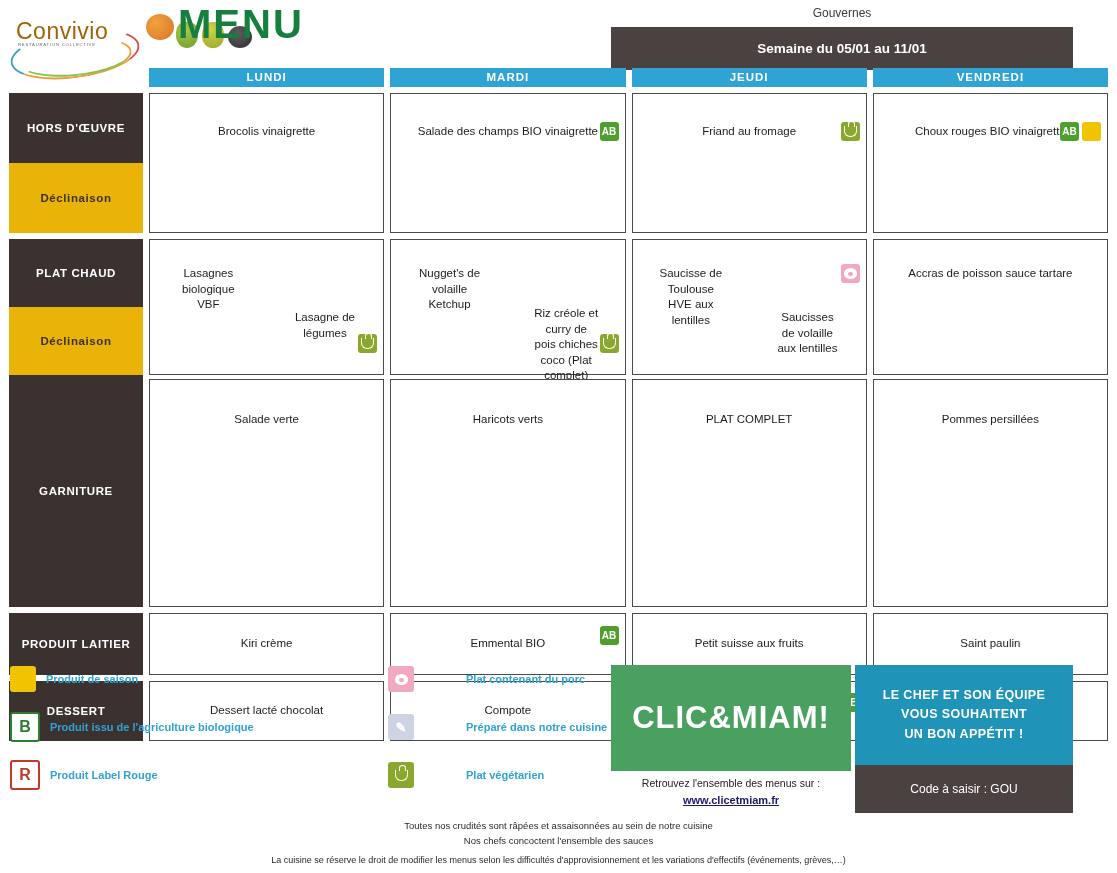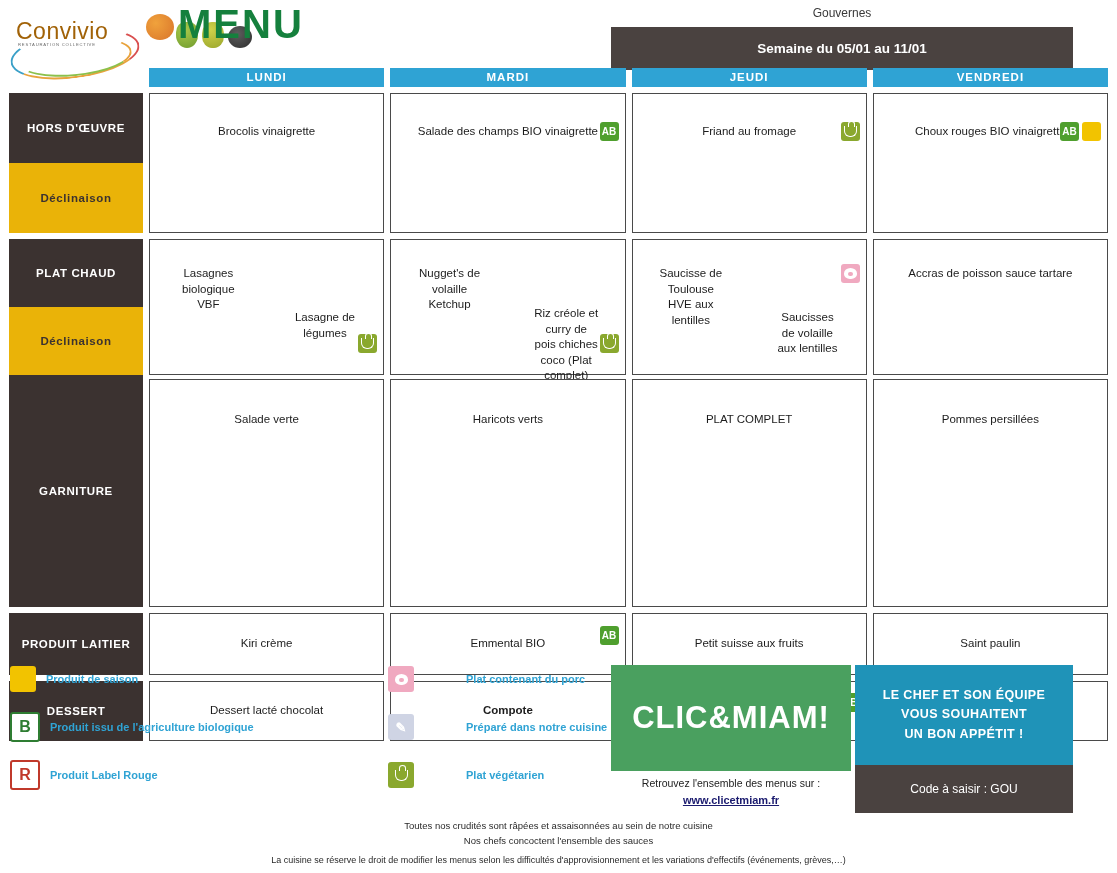--- a/index.html
+++ b/index.html
@@ -561,21 +561,21 @@
     <div class="sec-labels" style="height:60px;">
       <div class="sec-label dark" style="height:60px;">DESSERT</div>
     </div>
     <div class="sec-cells" style="height:60px;">
       <div class="cellcol">
         <div class="cell centered" style="height:60px;">
           <div class="dish">Dessert lacté chocolat</div>
         </div>
       </div>
       <div class="cellcol">
-        <div class="cell centered" style="height:64px;font-weight:bold;">
+        <div class="cell centered" style="height:64px;">
           <div class="dish">Compote</div>
         </div>
       </div>
       <div class="cellcol">
         <div class="cell centered" style="height:60px;">
           <div class="dish">Fruit frais BIO</div>
           <div class="badges" style="top:11px;">
             <span class="badge badge-ab">AB</span>
           </div>
         </div>

